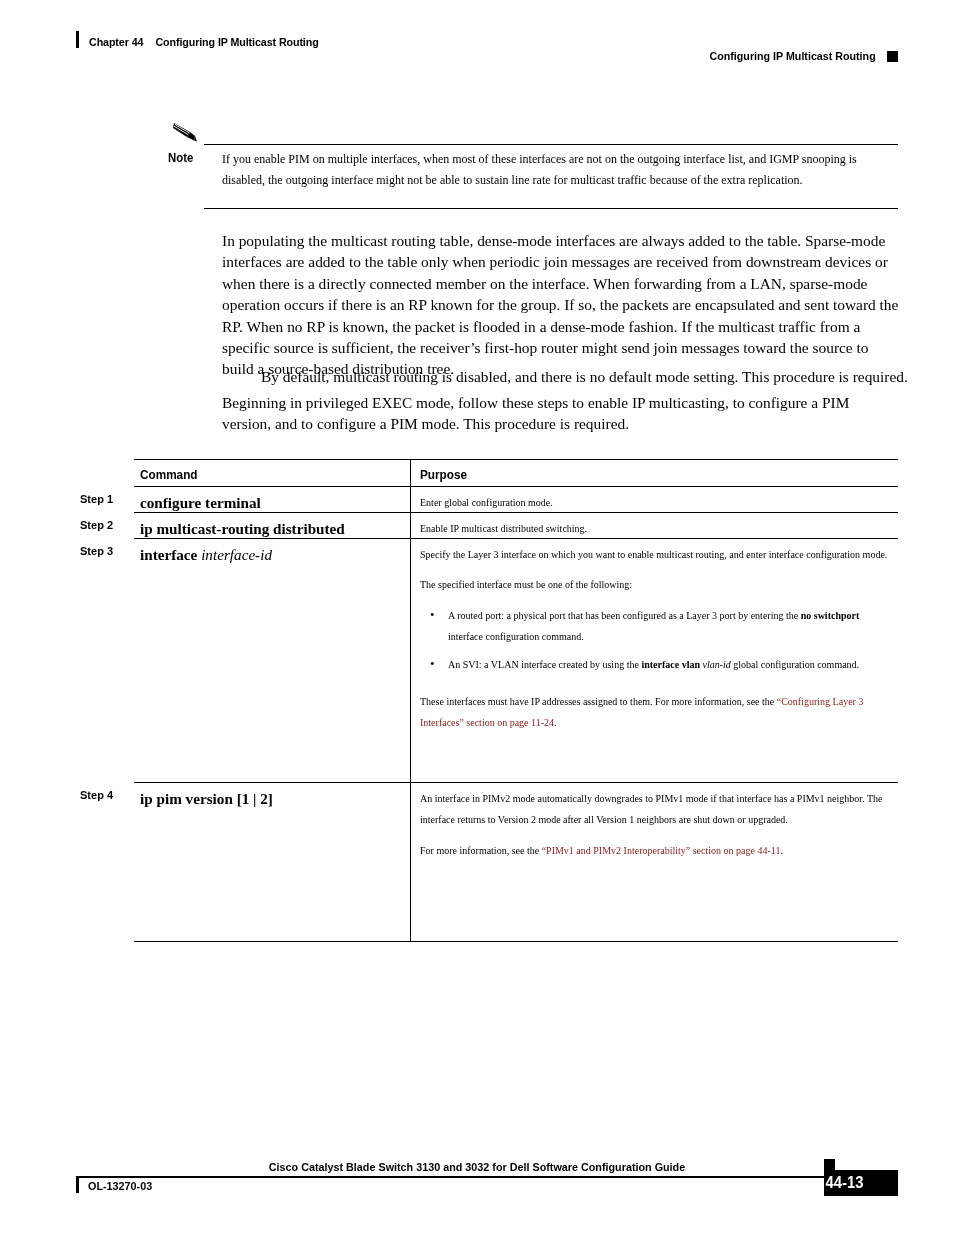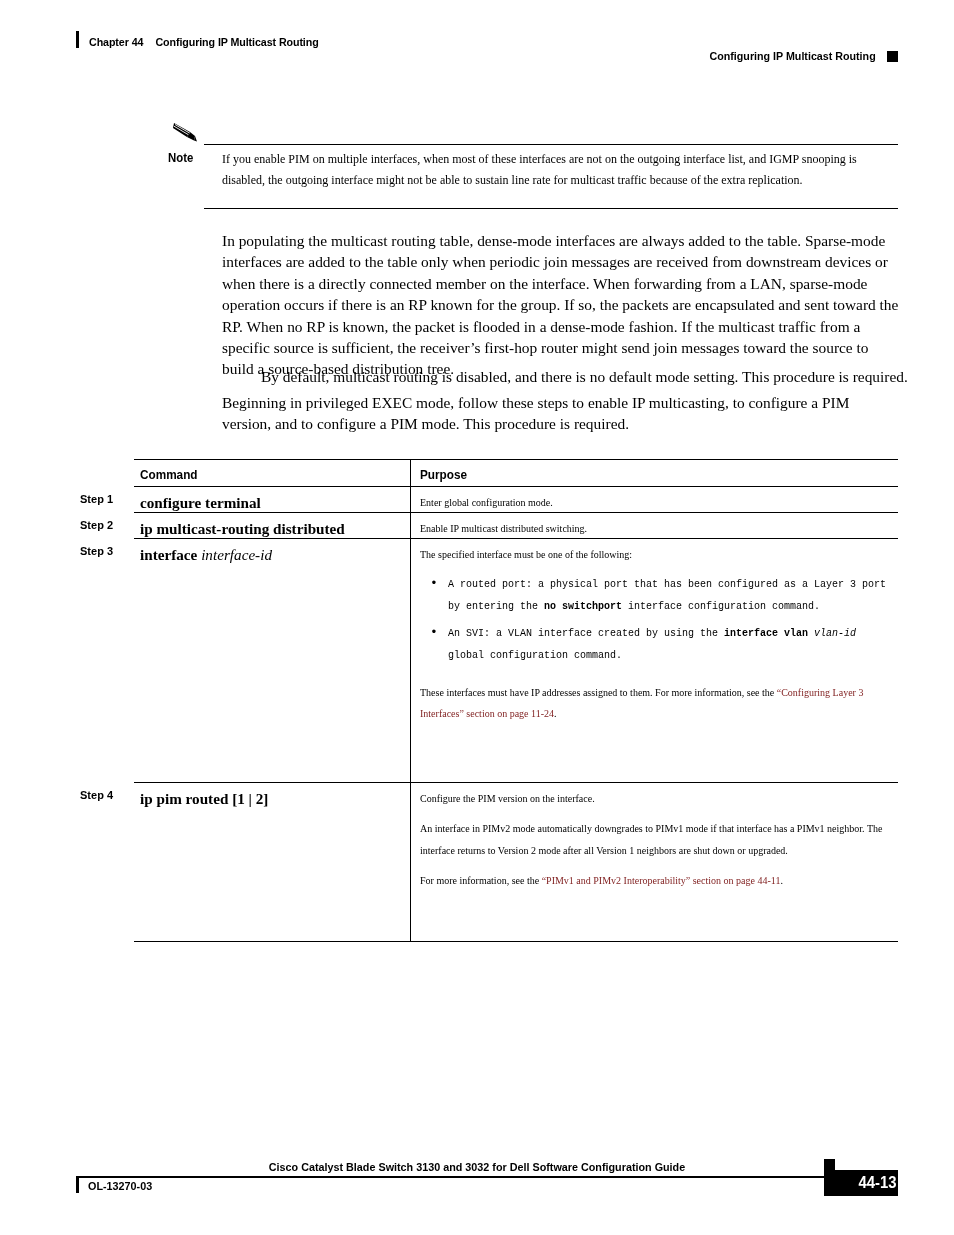--- a/index.html
+++ b/index.html
@@ -182,21 +182,20 @@
   .cell-purp p:last-child { margin-bottom: 0; }
   .blist {
     margin: 0 0 9px 0;
     padding: 0;
     list-style: none;
   }
   .blist li {
     position: relative;
     padding-left: 28px;
     margin-bottom: 6px;
-    font-family: Liberation Mono, monospace;
   }
   .blist li:last-child { margin-bottom: 16px; }
   .blist li::before {
     content: "\2022";
     position: absolute;
     left: 10px;
     top: -1px;
     font-size: 13px;
   }
   b, .bold { font-weight: bold; }
@@ -257,21 +256,21 @@
     top: 1170px;
     width: 74px;
     height: 26px;
     background: #000;
     color: #fff;
     font-family: "Liberation Sans Narrow", "Liberation Sans", sans-serif;
     font-weight: bold;
     font-size: 16px;
     display: flex;
     align-items: center;
-    justify-content: flex-end;
+    justify-content: flex-start;
   }
   .ftr-pagebox span { transform: scaleX(0.93); }
 </style>
 </head>
 <body>
 
 <div class="hdr-left">
   <div class="hdr-rule-v"></div>
   <div class="hdr-chapter-text">
     <span class="chnum">Chapter 44</span><span>Configuring IP Multicast Routing</span>
@@ -328,34 +327,34 @@
     <div class="cell-cmd">ip multicast-routing distributed</div>
     <div class="cell-purp">
       <p>Enable IP multicast distributed switching.</p>
     </div>
   </div>
 
   <div class="row" style="top:85px;">
     <div class="cell-step">Step 3</div>
     <div class="cell-cmd"><span>interface</span> <span class="it" style="font-weight:normal">interface-id</span></div>
     <div class="cell-purp">
+      <p>Specify the Layer 3 interface on which you want to enable multicast routing, and enter interface configuration mode.</p>
       <p>The specified interface must be one of the following:</p>
       <ul class="blist">
         <li><span>A routed port: a physical port that has been configured as a Layer 3 port by entering the </span><b>no switchport</b><span> interface configuration command.</span></li>
         <li><span>An SVI: a VLAN interface created by using the </span><b>interface vlan</b> <i>vlan-id</i><span> global configuration command.</span></li>
       </ul>
       <p><span>These interfaces must have IP addresses assigned to them. For more information, see the </span><a class="lnk" href="#" style="text-decoration:none">“Configuring Layer 3 Interfaces” section on page 11-24</a><span>.</span></p>
     </div>
   </div>
 
   <div class="row" style="top:329px;">
     <div class="cell-step">Step 4</div>
-    <div class="cell-cmd"><span>ip pim routed</span> <span>[1 | 2]</span></div>
+    <div class="cell-cmd"><span>ip pim version</span> <span>[1 | 2]</span></div>
     <div class="cell-purp">
-      <p>Configure the PIM version on the interface.</p>
       <p>An interface in PIMv2 mode automatically downgrades to PIMv1 mode if that interface has a PIMv1 neighbor. The interface returns to Version 2 mode after all Version 1 neighbors are shut down or upgraded.</p>
       <p><span>For more information, see the </span><a class="lnk" href="#" style="text-decoration:none">“PIMv1 and PIMv2 Interoperability” section on page 44-11</a><span>.</span></p>
     </div>
   </div>
 </div>
 
 <div class="ftr-title">Cisco Catalyst Blade Switch 3130 and 3032 for Dell Software Configuration Guide</div>
 <div class="ftr-sq"></div>
 <div class="ftr-rule"></div>
 <div class="ftr-left">

